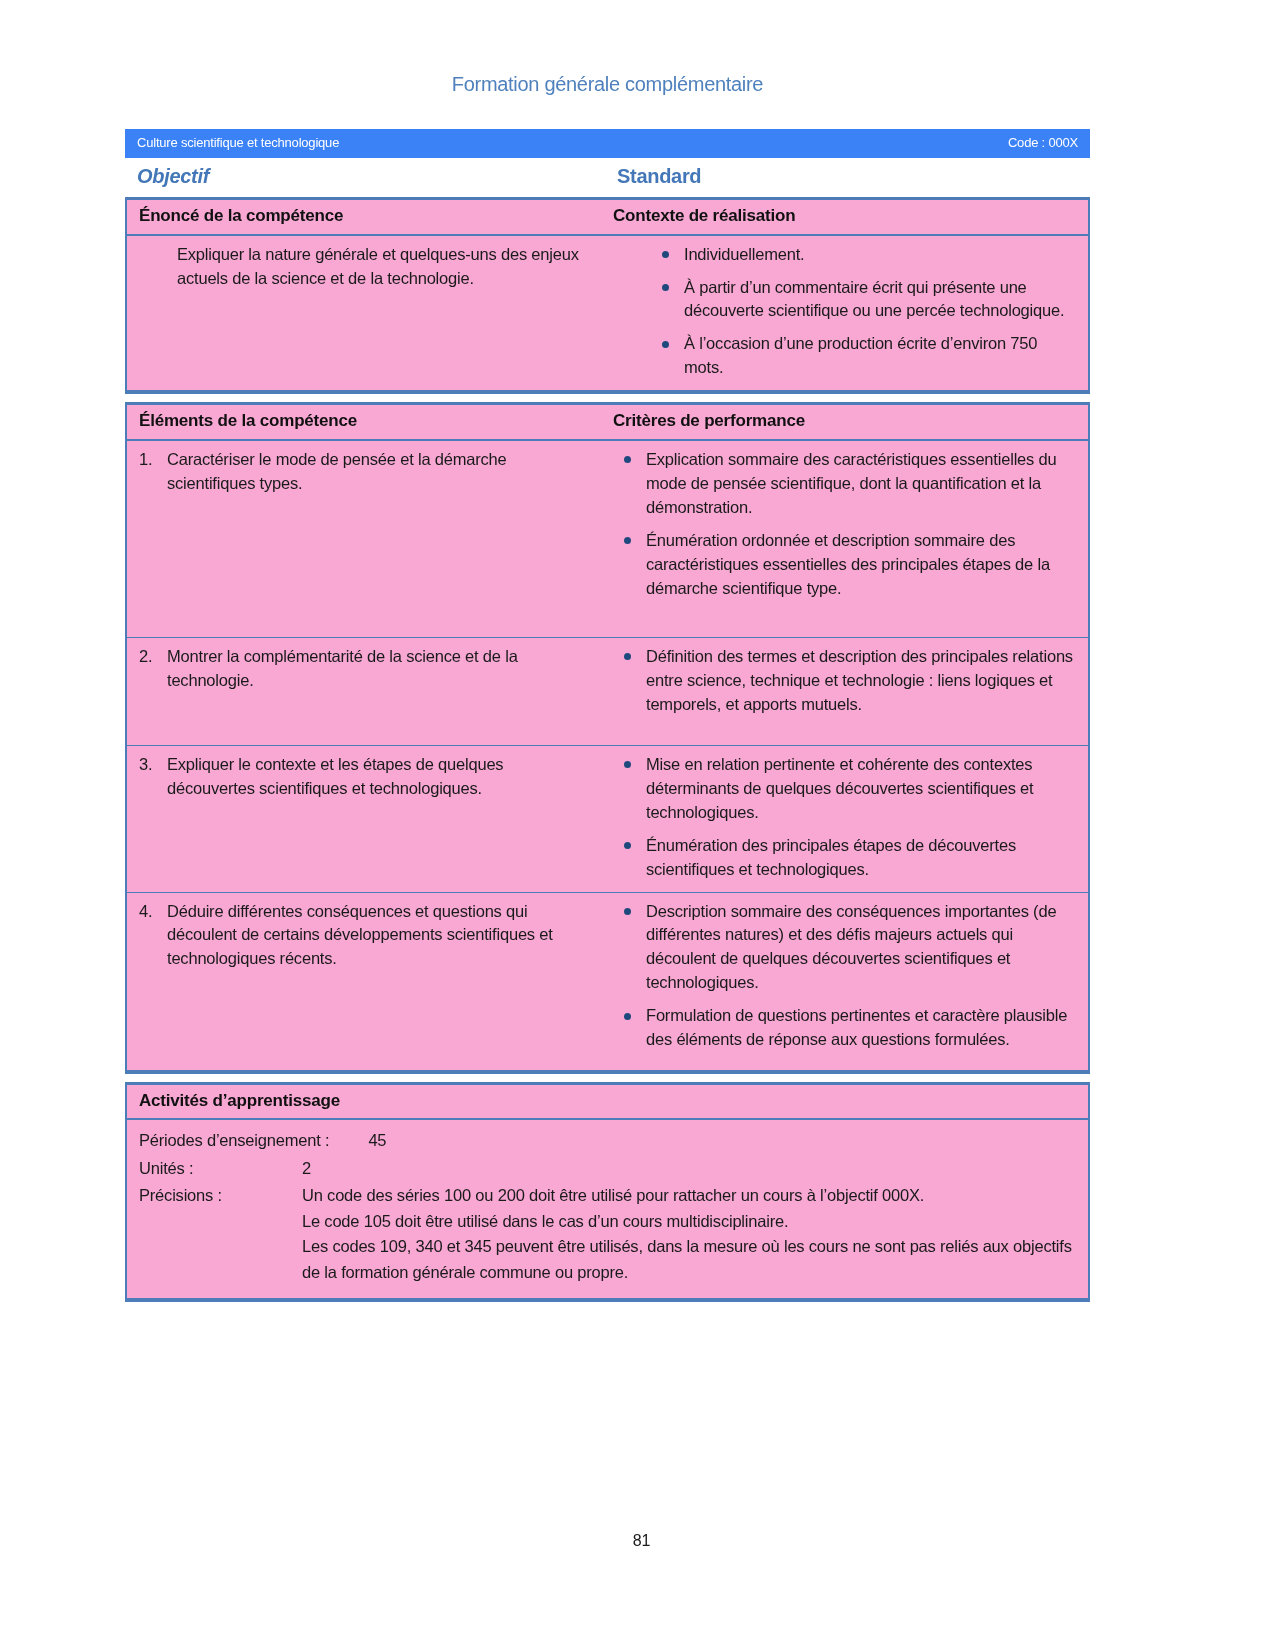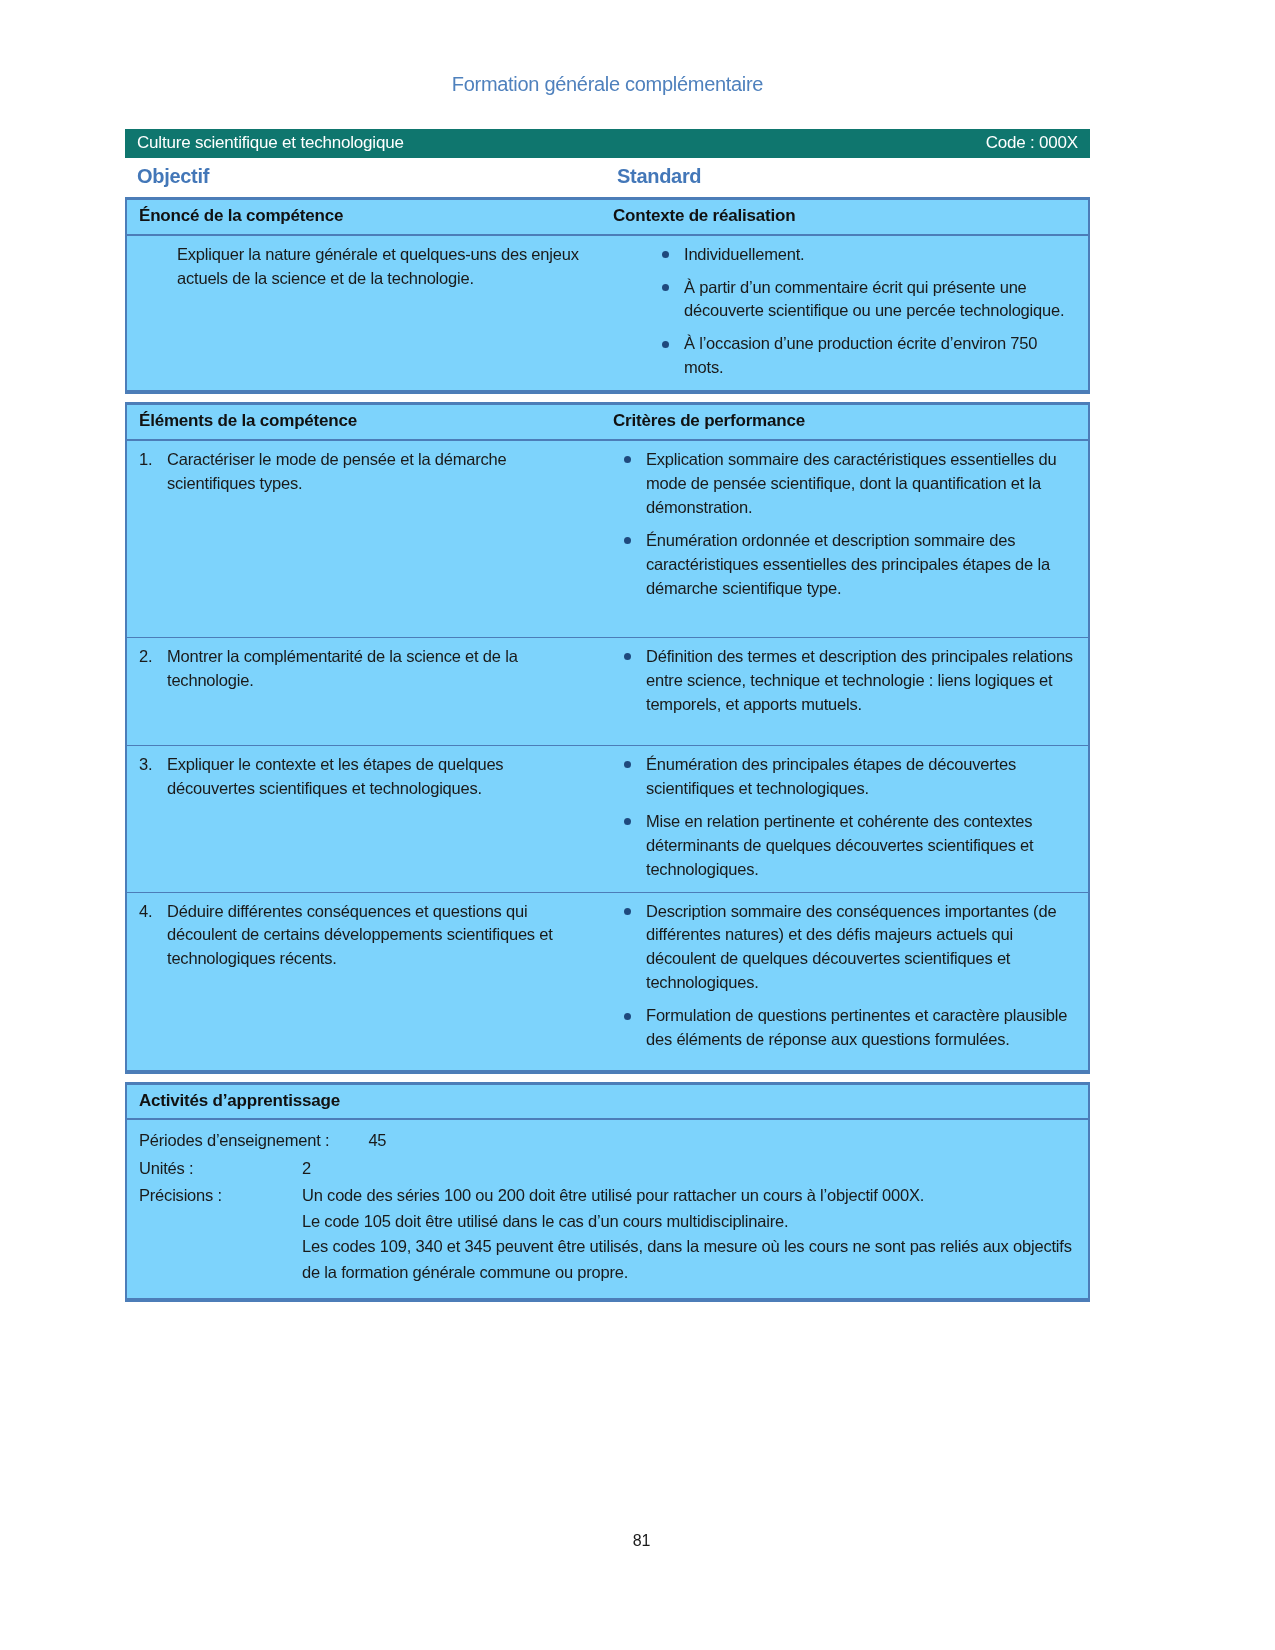--- a/index.html
+++ b/index.html
@@ -20,46 +20,46 @@
     margin-top: 70px;
     text-align: center;
     font-size: 20px;
     color: #4F81BD;
     letter-spacing: -0.3px;
   }
 
   .banner {
     margin-top: 30px;
     height: 29px;
-    background: #0f766e;
+    background: #3b82f6;
     color: #ffffff;
     display: flex;
     justify-content: space-between;
     align-items: center;
     padding: 0 12px;
-    font-size: 17px;
+    font-size: 13px;
   }
 
   .col-headings {
     display: flex;
     margin: 4px 0 6px 0;
     font-size: 20px;
     font-weight: bold;
     color: #4377B8;
     letter-spacing: -0.3px;
   }
-  .col-headings .lh { width: 492px; padding-left: 12px; }
+  .col-headings .lh { width: 492px; padding-left: 12px; font-style: italic; }
 
   .tbl {
     width: 100%;
     border: 2px solid #4C7DB8;
     border-top-width: 3px;
     border-bottom-width: 4px;
     margin-bottom: 8px;
-    background: #7dd3fc;
+    background: #f9a8d4;
   }
   .thead {
     display: flex;
     font-weight: bold;
     font-size: 17px;
     padding: 4px 0 5px 0;
     border-bottom: 2px solid #4C7DB8;
     color: #111;
   }
   .thead .hl { width: 486px; padding-left: 12px; }
@@ -185,22 +185,22 @@
 
     <div class="trow el-row-2">
       <div class="cell-left">
         <div class="numbered">
           <span class="num">3.</span>
           <span class="txt">Expliquer le contexte et les étapes de quelques découvertes scientifiques et technologiques.</span>
         </div>
       </div>
       <div class="cell-right">
         <ul class="blist">
+              <li>Mise en relation pertinente et cohérente des contextes déterminants de quelques découvertes scientifiques et technologiques.</li>
               <li>Énumération des principales étapes de découvertes scientifiques et technologiques.</li>
-              <li>Mise en relation pertinente et cohérente des contextes déterminants de quelques découvertes scientifiques et technologiques.</li>
             </ul>
       </div>
     </div>
 
     <div class="trow el-row-3">
       <div class="cell-left">
         <div class="numbered">
           <span class="num">4.</span>
           <span class="txt">Déduire différentes conséquences et questions qui découlent de certains développements scientifiques et technologiques récents.</span>
         </div>

